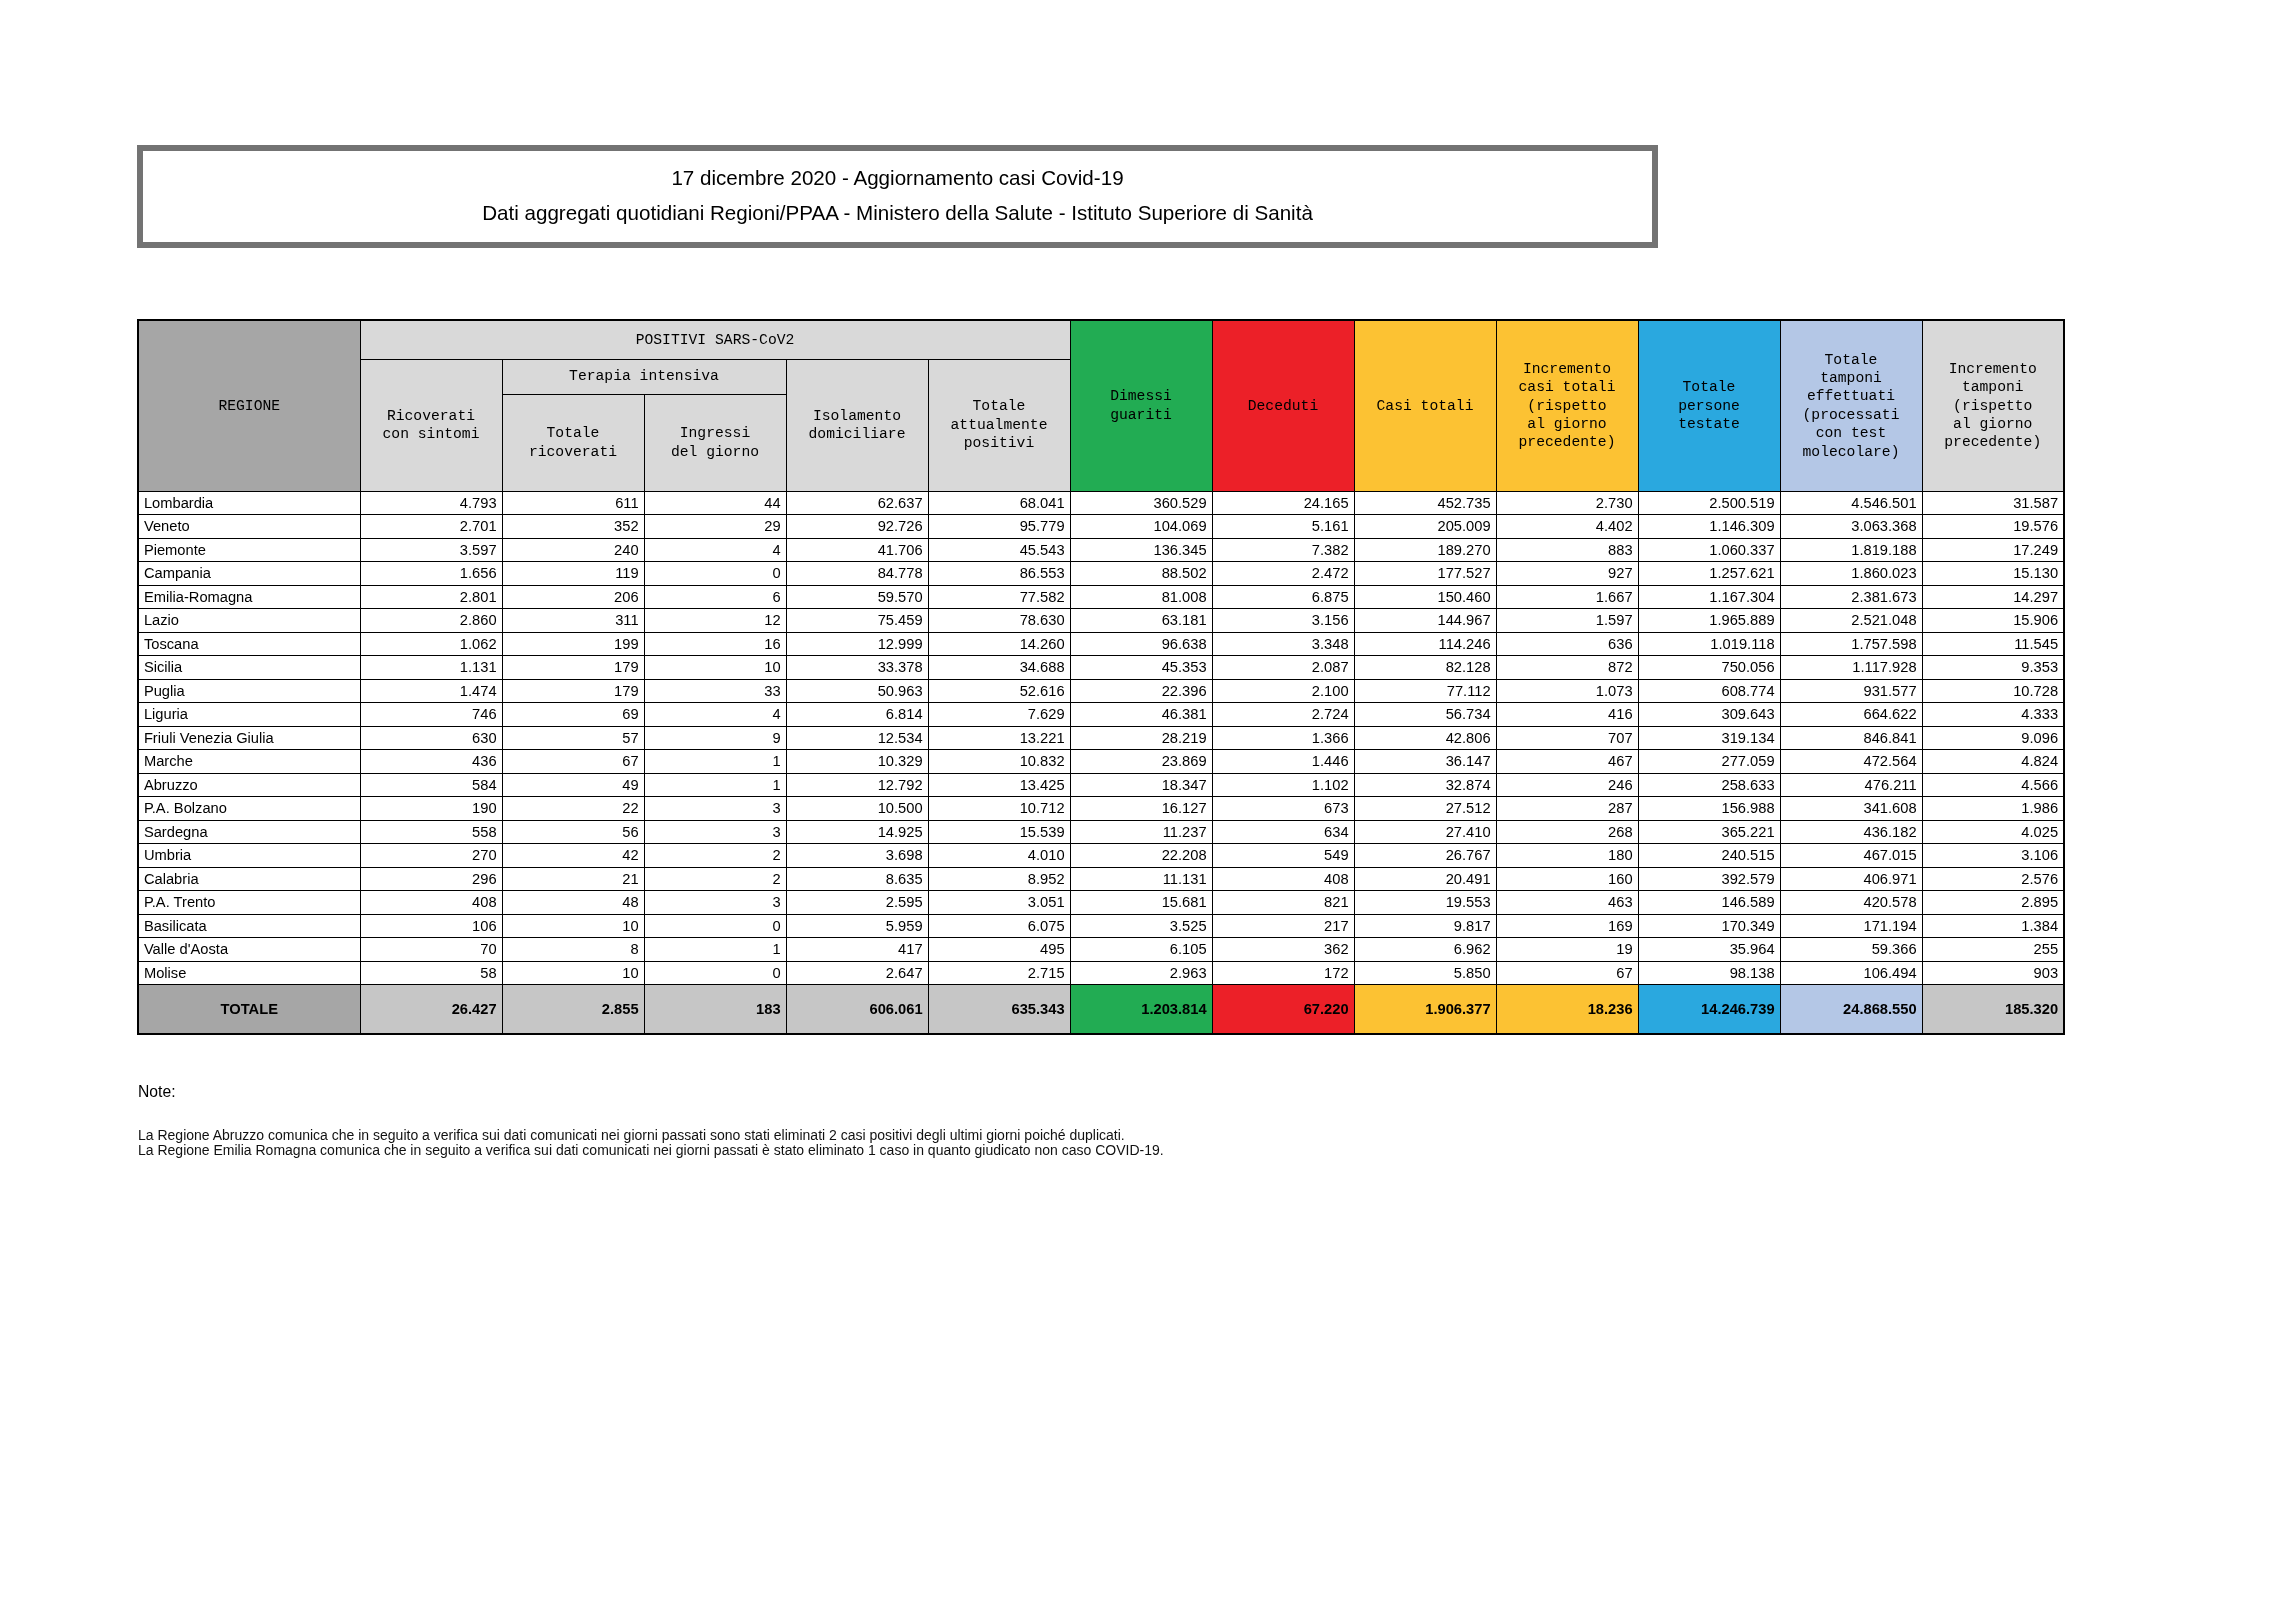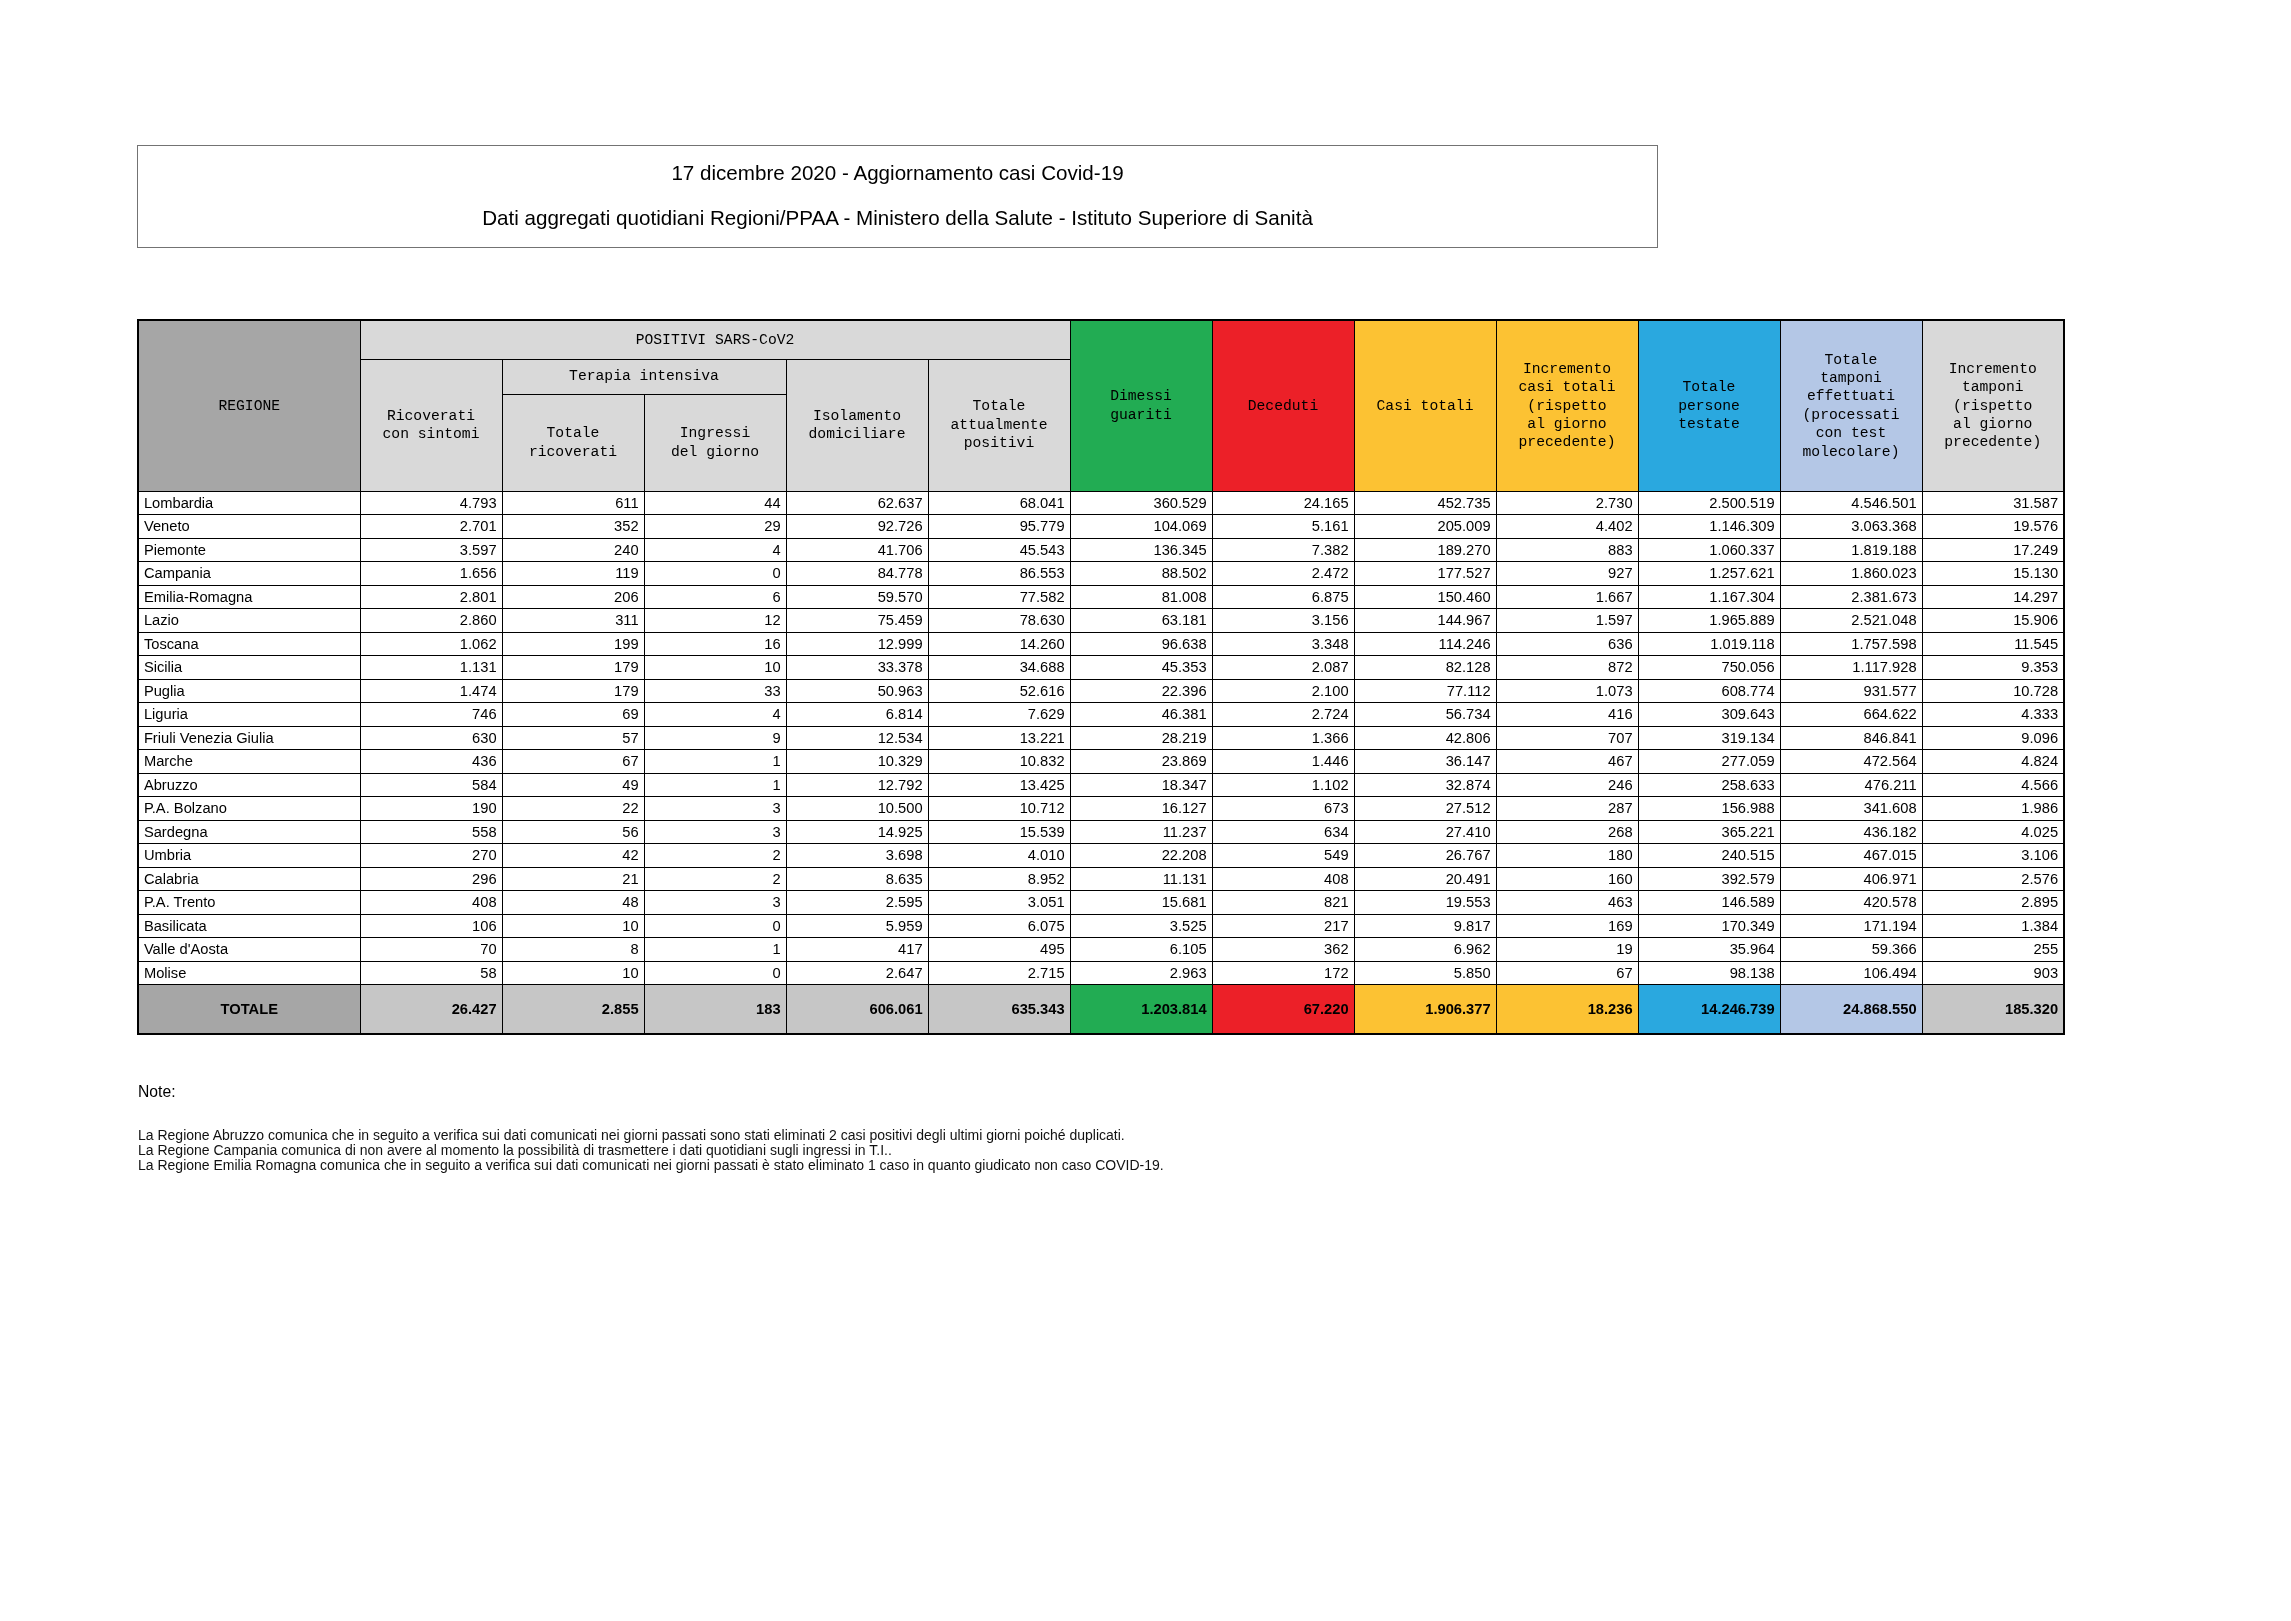--- a/index.html
+++ b/index.html
@@ -8,21 +8,21 @@
     width: 2292px; height: 1621px;
     position: relative;
     font-family: "Liberation Sans", "DejaVu Sans", sans-serif;
     color: #000;
   }
 
   
   .title-box {
     position: absolute; left: 137px; top: 145px;
     width: 1521px; height: 103px;
-    border: 1px solid #737373;
+    border: 6px solid #737373;
     display: flex; flex-direction: column;
     justify-content: space-between;
     padding: 15.7px 9.8px 17.6px 9.8px;
     text-align: center;
   }
   .title-line { font-size: 20.6px; line-height: 1.1; }
 
   
   .main-table {
     position: absolute; left: 137px; top: 319px;
@@ -453,16 +453,15 @@
       <td class="num blue thick-left">14.246.739</td>
       <td class="num lightblue">24.868.550</td>
       <td class="num">185.320</td>
     </tr>
   </tfoot>
 </table>
 
 <div class="notes">
   <div class="notes-label">Note:</div>
   <div class="note-line">La Regione Abruzzo comunica che in seguito a verifica sui dati comunicati nei giorni passati sono stati eliminati 2 casi positivi degli ultimi giorni poiché duplicati.</div>
-  <div class="note-line">La Regione Campania comunica di non avere al momento la possibilità di trasmettere i dati quotidiani sugli ingressi in T.I..</div>
   <div class="note-line">La Regione Emilia Romagna comunica che in seguito a verifica sui dati comunicati nei giorni passati è stato eliminato 1 caso in quanto giudicato non caso COVID-19.</div>
 </div>
 
 
 </body></html>

